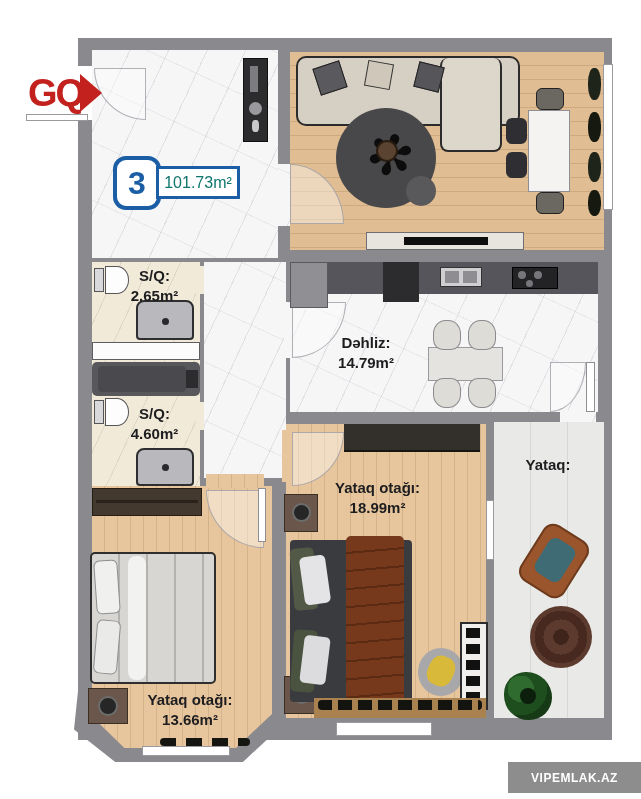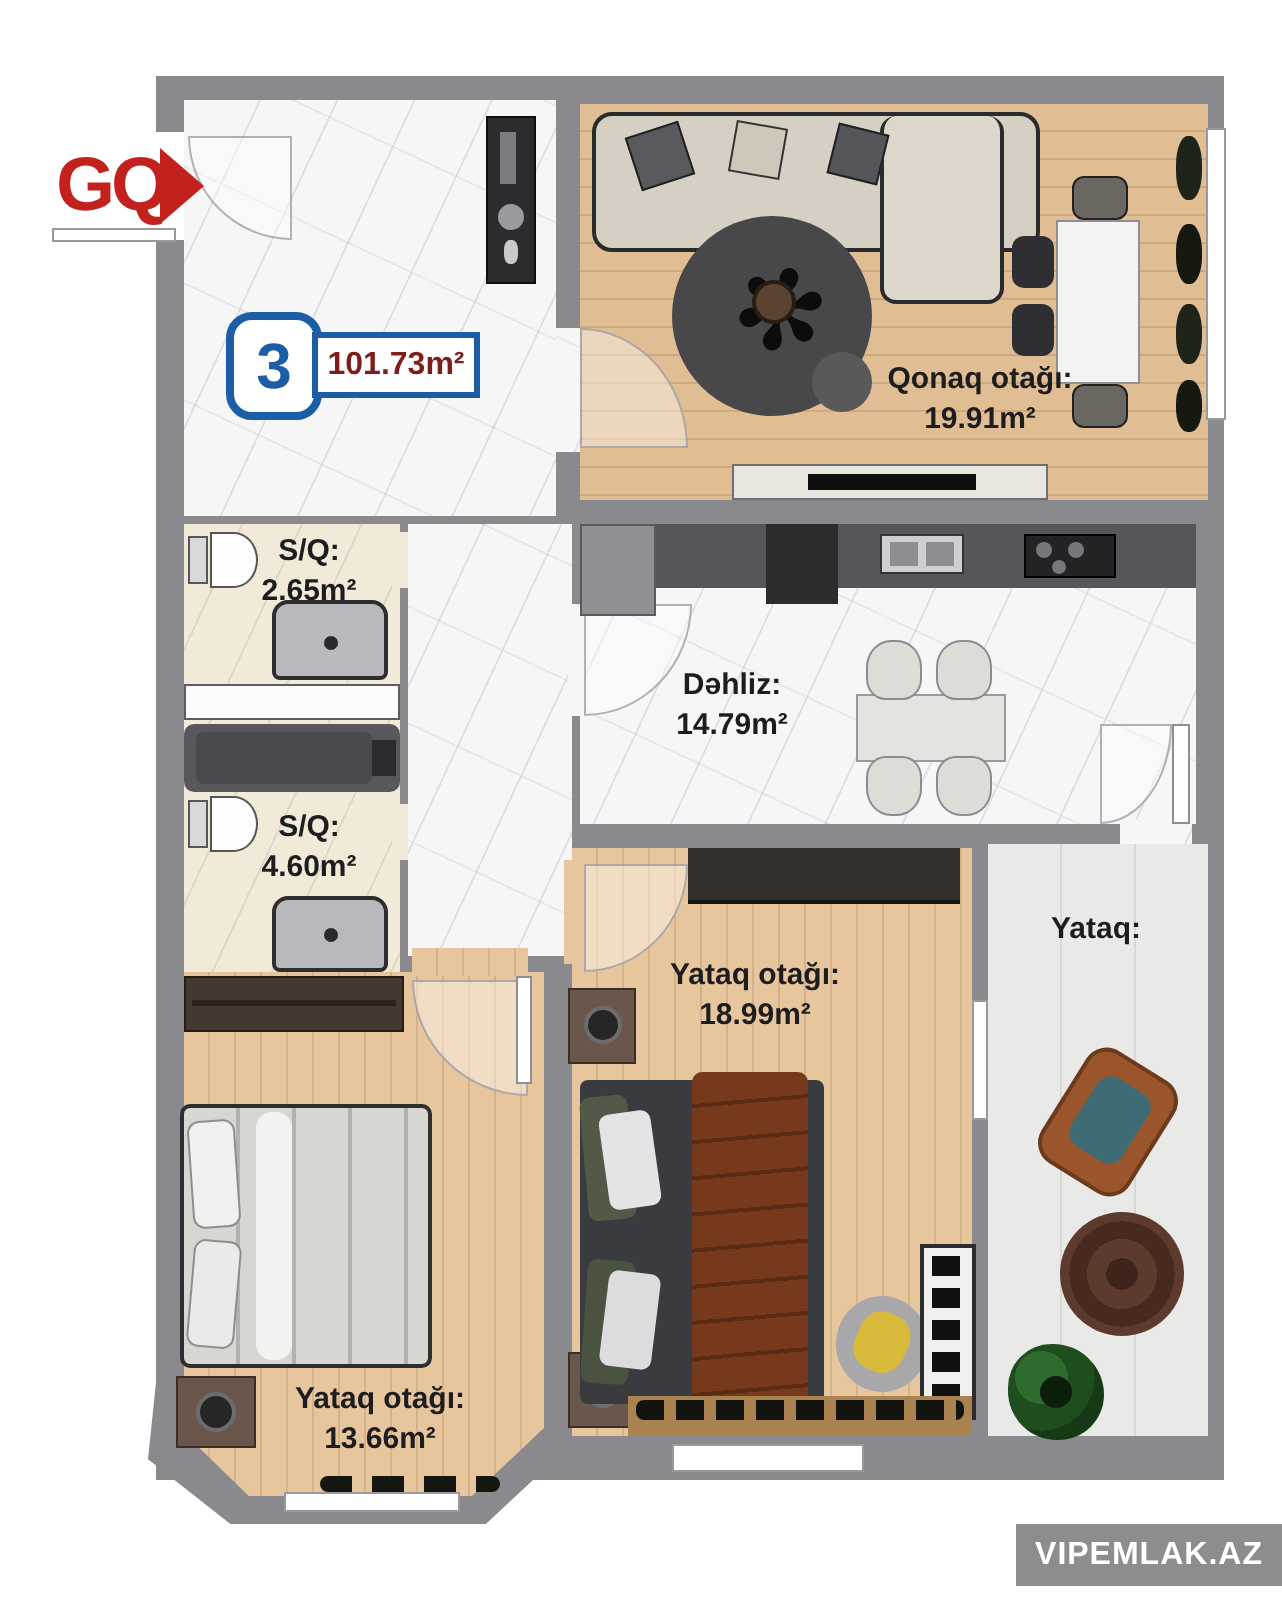--- a/index.html
+++ b/index.html
@@ -31,23 +31,23 @@
   .dark{background:#2f2f33;}
   .outline{border:2px solid #2b2b2b;box-sizing:border-box;}
   .round{border-radius:50%;}
   .lamp{background:#262626;border:2px solid #6d6d6d;border-radius:50%;box-sizing:border-box;}
   .nstand{background:#6a564a;border:1px solid #3a2e25;box-sizing:border-box;}
   
   #gq-logo{font-size:38px;font-weight:800;color:#c3211e;letter-spacing:-2px;line-height:1;}
   #unit-badge{display:flex;align-items:center;justify-content:center;background:#fff;
       border:4px solid #1b5ea6;border-radius:13px;color:#1b5ea6;font-size:32px;font-weight:bold;}
   #unit-area{display:flex;align-items:center;justify-content:center;background:#fff;
-      border:3px solid #1b5ea6;color:#7f1d1d;font-size:16px;font-weight:bold;}
+      border:3px solid #1b5ea6;color:#0f766e;font-size:16px;font-weight:normal;}
   #watermark{display:flex;align-items:center;justify-content:center;background:#8d8d8d;
-      color:#fff;font-size:16px;font-weight:bold;letter-spacing:.5px;}
+      color:#fff;font-size:12px;font-weight:bold;letter-spacing:.5px;}
 </style>
 </head>
 <body>
 
 <div id="canvas">
 
   <div class="abs wall" style="left:78px;top:38px;width:534px;height:702px;"></div>
   <div class="abs wall" style="left:74px;top:690px;width:206px;height:72px;clip-path:polygon(2% 0,0 55%,20% 100%,82% 100%,100% 52%,98% 0);"></div>
 
   <div class="abs marble" style="left:92px;top:50px;width:186px;height:208px;"></div>
@@ -164,24 +164,20 @@
   <div class="abs" style="left:92px;top:488px;width:110px;height:28px;background:#44392f;border:1px solid #241d16;box-sizing:border-box;"></div>
   <div class="abs" style="left:96px;top:500px;width:102px;height:3px;background:#2a221b;"></div>
   <div class="abs" style="left:90px;top:552px;width:126px;height:132px;background:#d7d6d2;border:2px solid #2e2e2e;border-radius:5px;box-sizing:border-box;background-image:repeating-linear-gradient(90deg,transparent 0 26px,rgba(110,110,110,.35) 26px 28px);"></div>
   <div class="abs" style="left:95px;top:560px;width:22px;height:52px;background:#f0f0ee;border:1px solid #8e8e90;border-radius:6px;transform:rotate(-4deg);"></div>
   <div class="abs" style="left:95px;top:620px;width:22px;height:52px;background:#eaeae8;border:1px solid #8e8e90;border-radius:6px;transform:rotate(5deg);"></div>
   <div class="abs" style="left:128px;top:556px;width:18px;height:124px;background:#f2f2f0;border-radius:8px;"></div>
   <div class="abs nstand" style="left:88px;top:688px;width:40px;height:36px;"></div>
   <div class="lamp abs" style="left:98px;top:696px;width:20px;height:20px;"></div>
   <div class="abs" style="left:160px;top:738px;width:90px;height:8px;background:repeating-linear-gradient(90deg,#151512 0 16px,transparent 16px 26px);border-radius:4px;"></div>
 
-  <div class="rlabel" style="left:420px;top:180px;width:140px;">
-    <span>Qonaq otağı:</span>
-    <span class="l2">19.91m²</span>
-  </div>
   <div class="rlabel" style="left:102px;top:266px;width:105px;">
     <span>S/Q:</span>
     <span class="l2">2.65m²</span>
   </div>
   <div class="rlabel" style="left:102px;top:404px;width:105px;">
     <span>S/Q:</span>
     <span class="l2">4.60m²</span>
   </div>
   <div class="rlabel" style="left:296px;top:333px;width:140px;">
     <span>Dəhliz:</span>

